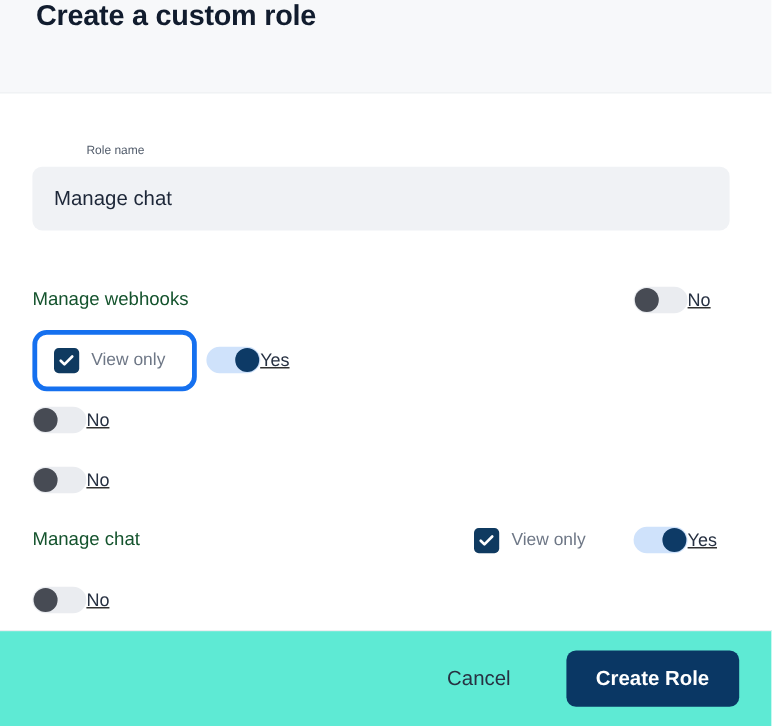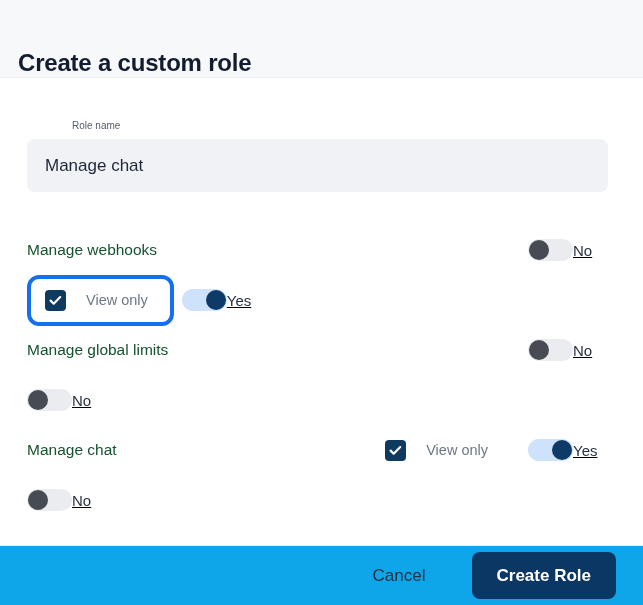--- a/index.html
+++ b/index.html
@@ -14,22 +14,22 @@
     width: 643px; height: 605px;
     display: flex; flex-direction: column;
     background: #ffffff;
   }
 
   
   .header {
     height: 78px;
     background: #f7f8fa;
     border-bottom: 1px solid #eceef1;
-    display: flex; align-items: flex-end;
-    padding: 0 18px;
+    display: flex; align-items: flex-start;
+    padding: 0 30px;
     flex: 0 0 auto;
   }
   .header-title {
     font-size: 24px;
     font-weight: 700;
     color: #111c2e;
     letter-spacing: -0.2px;
   }
 
   
@@ -75,21 +75,21 @@
     font-size: 15.5px;
     color: #14532d;
     flex: 1 1 auto;
     white-space: nowrap;
   }
 
   
   .viewonly {
     display: flex;
     align-items: center;
-    gap: 20px;
+    gap: 10px;
     margin-right: 22px;
     padding: 11px 14px;
     border-radius: 12px;
     border: 4px solid transparent;
     background: transparent;
   }
   .viewonly.focused {
     border-color: #1570ef;
     background: #ffffff;
     margin-right: 8px;
@@ -137,22 +137,22 @@
   .toggle.off .knob { left: 1px;  background: #474b54; }
   .toggle.on  .knob { right: 1px; background: #0d3a66; }
   .toggle-text {
     font-size: 15px;
     color: #273142;
     white-space: nowrap;
   }
 
   
   .footer {
-    height: 60px;
-    background: #0ea5e9;
+    height: 80px;
+    background: #5eead4;
     border-top: 1px solid #eceef1;
     display: flex;
     align-items: center;
     justify-content: flex-end;
     gap: 24px;
     padding: 0 27px;
     flex: 0 0 auto;
   }
   .btn-cancel {
     background: none;
@@ -213,21 +213,20 @@
             <span class="viewonly-label">View only</span>
           </div>
           <div class="toggle-wrap">
             <div class="toggle on">
               <span class="knob"></span>
             </div>
             <span class="toggle-text">Yes</span>
           </div>
         </div>
         <div class="perm-row">
-          <span class="perm-label">Manage global limits</span>
           <div class="toggle-wrap">
             <div class="toggle off">
               <span class="knob"></span>
             </div>
             <span class="toggle-text">No</span>
           </div>
         </div>
         <div class="perm-row">
           <div class="toggle-wrap">
             <div class="toggle off">

